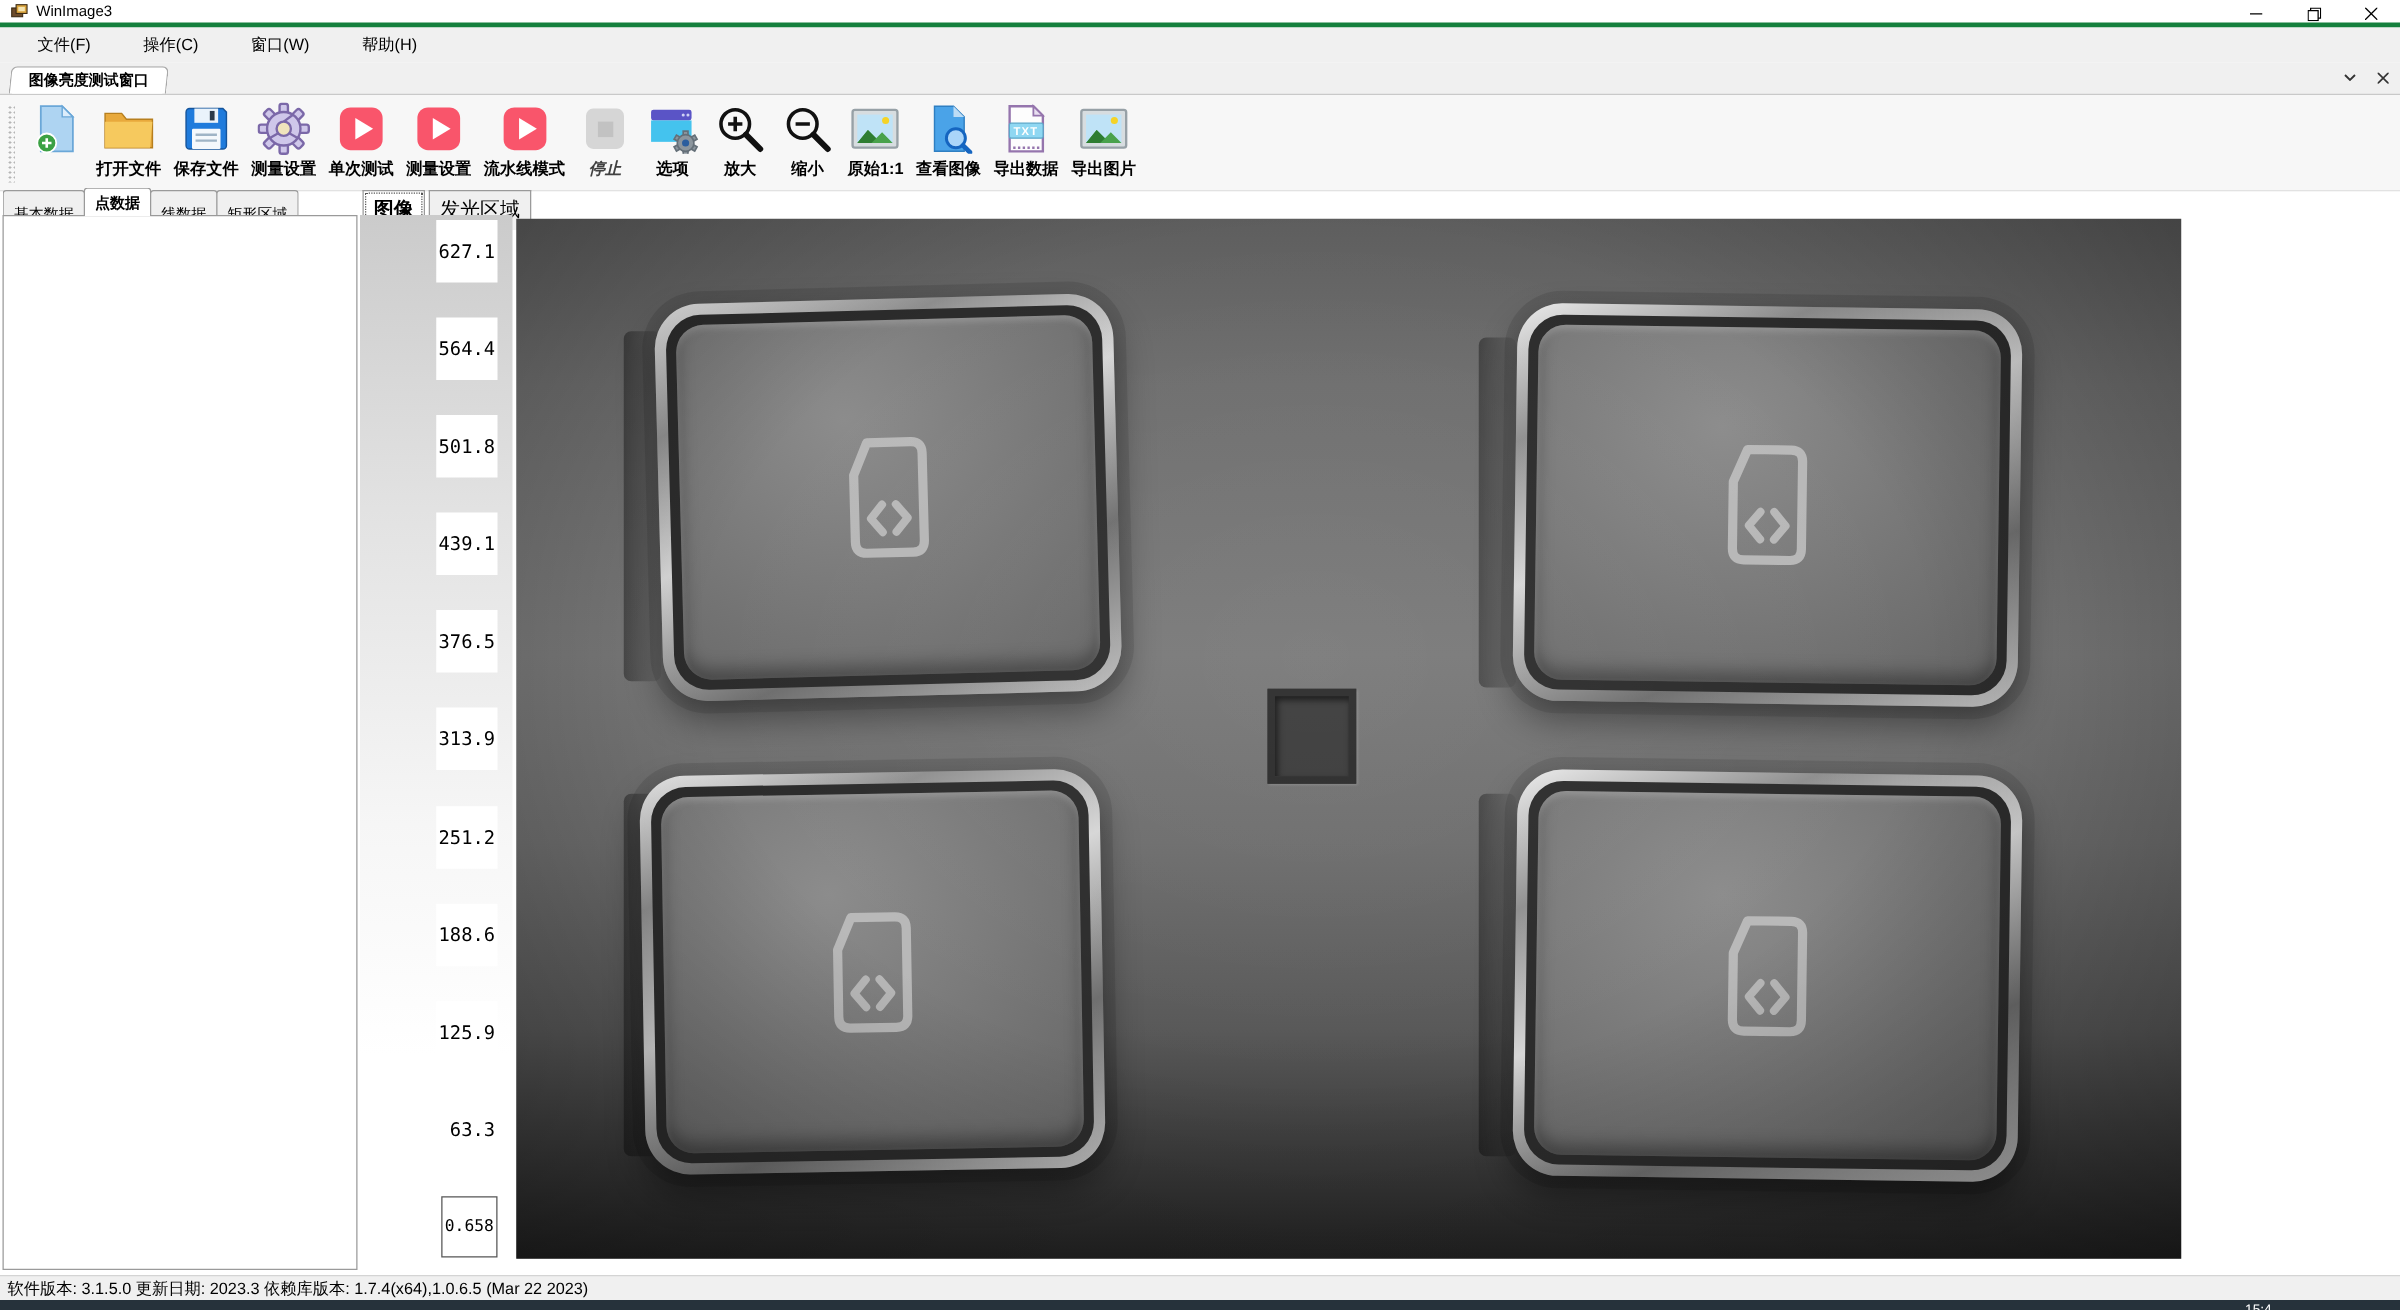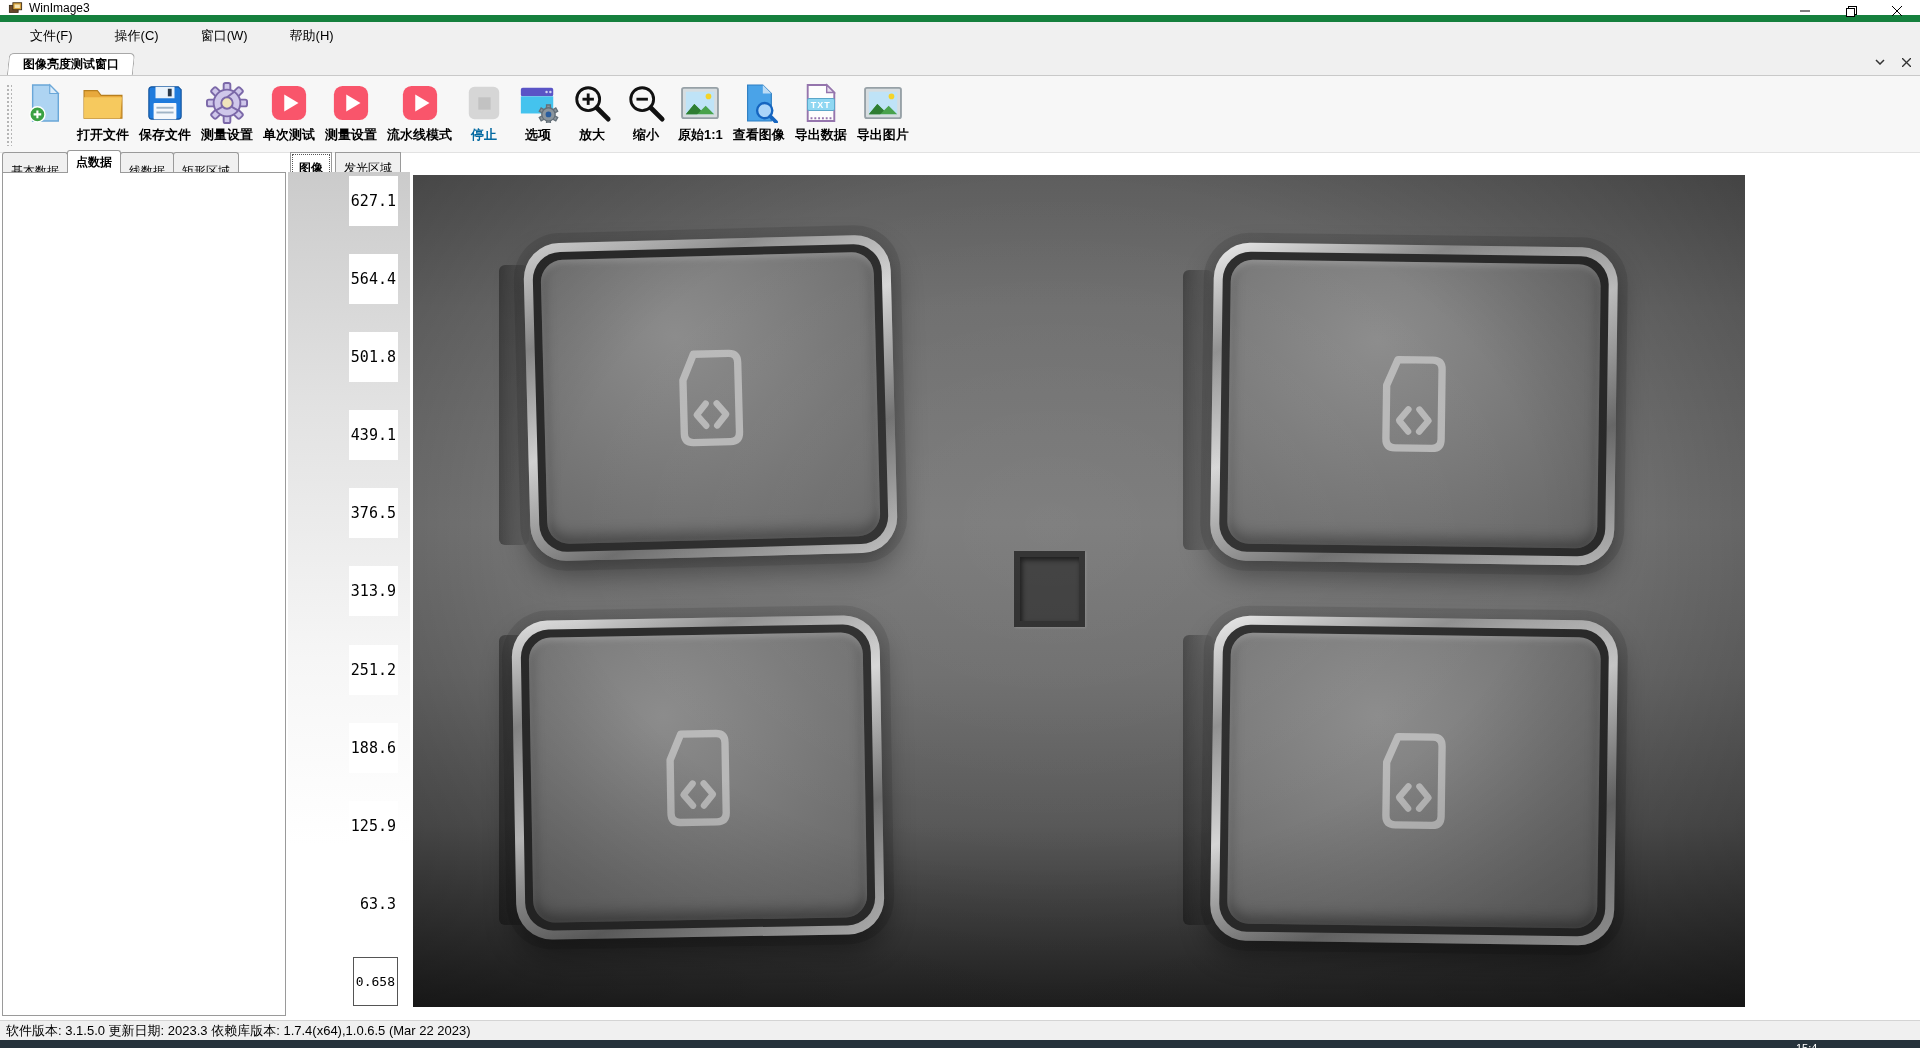--- a/index.html
+++ b/index.html
@@ -2,21 +2,21 @@
 <html><head>
 <meta charset="utf-8">
 <style>
   * { margin:0; padding:0; box-sizing:border-box; }
   html,body { width:1920px; height:1048px; overflow:hidden; background:#fff;
     font-family:"Liberation Sans", sans-serif; color:#000; }
   .abs { position:absolute; }
 
   
   .titlebar { position:absolute; left:0; top:0; width:1920px; height:22px; background:#fff;
-    display:flex; align-items:center; border-bottom:7px solid #15803d; }
+    display:flex; align-items:center; border-bottom:4px solid #15803d; }
   .app-icon { width:15px; height:14px; margin:0 6px 0 8px; }
   .title-text { font-size:12px; }
   .win-controls { position:absolute; right:0; top:0; height:22px; display:flex; }
   .win-btn { width:46px; height:22px; display:flex; align-items:center; justify-content:center; }
   .win-btn svg { display:block; }
 
   
   .menubar { position:absolute; left:0; top:22px; width:1920px; height:28px; background:#f0f0f0;
     display:flex; align-items:center; padding-left:26px; gap:34px; font-size:13px; }
   .menu-item { padding:2px 4px; }
@@ -36,21 +36,21 @@
   
   .toolbar { position:absolute; left:0; top:76px; width:1920px; height:77px; background:#f7f7f7;
     border-bottom:1px solid #e2e2e2; display:flex; align-items:flex-start; padding:4px 0 0 6px; }
   .gripper { width:6px; height:62px; margin:4px 6px 0 0;
     background-image:radial-gradient(#b5b5b5 1px, transparent 1px);
     background-size:4px 4px; }
   .tbtn { display:flex; flex-direction:column; align-items:center; gap:2px; padding:2px 5px; min-width:54px; }
   .ticon { width:42px; height:42px; display:flex; align-items:center; justify-content:center; position:relative; }
   .tlabel { font-size:13px; font-weight:bold; white-space:nowrap; }
   .tlabel.accent { color:#404040;margin-top:44px; }
-  .tlabel.disabled { color:#0369a1; }
+  .tlabel.disabled { color:#404040;font-style:italic; }
   .txt-badge { position:absolute; left:7px; top:16px; width:28px; height:13px; background:#8fd7f2;
     border:1px solid #5ba7c9; color:#fff; font-size:9px; font-weight:bold; text-align:center;
     line-height:12px; border-radius:2px; letter-spacing:1px; }
 
   
   .panel-tabs { position:absolute; left:2px; top:152px; height:21px; display:flex; }
   .ptab { height:38px; padding:0 8px; font-size:12px; background:#f0f0f0; border:1px solid #9a9a9a;
     border-bottom:none; display:flex; align-items:center; margin-right:-1px; border-radius:3px 3px 0 0; }
   .ptab.active { background:#fff; height:23px; margin-top:-2px; z-index:3; font-weight:bold; }
   .panel-body { position:absolute; left:2px; top:172px; width:284px; height:844px; background:#fff;
@@ -87,21 +87,21 @@
     align-items:center; justify-content:center; }
   .tri-up   { width:0; height:0; border-left:4px solid transparent; border-right:4px solid transparent; border-bottom:5px solid #555; }
   .tri-down { width:0; height:0; border-left:4px solid transparent; border-right:4px solid transparent; border-top:5px solid #555; }
   .tri-left { width:0; height:0; border-top:4px solid transparent; border-bottom:4px solid transparent; border-right:5px solid #555; }
   .tri-right{ width:0; height:0; border-top:4px solid transparent; border-bottom:4px solid transparent; border-left:5px solid #555; }
   .vsb-thumb { position:absolute; left:1px; top:18px; width:14px; height:590px; background:#cdcdcd; }
   .hsb-thumb { position:absolute; left:18px; top:1px; height:15px; width:125px; background:#cdcdcd; }
 
   
   .view-tabs { position:absolute; left:290px; top:152px; display:flex; }
-  .vtab { height:32px; padding:0 8px; font-size:12px; background:#f0f0f0; border:1px solid #9a9a9a;
+  .vtab { height:32px; padding:0 8px; font-size:16px; background:#f0f0f0; border:1px solid #9a9a9a;
     border-bottom:none; display:flex; align-items:center; margin-right:3px; }
   .vtab.active { background:#fff; outline:1px dotted #555; outline-offset:-3px; font-weight:bold; }
   .scale-strip { position:absolute; left:288px; top:172px; width:122px; height:840px;
     background:linear-gradient(180deg,#cbcbcb 0%,#e2e2e2 28%,#f6f6f6 58%,#ffffff 80%); }
   .scale-labels { position:absolute; inset:4px 12px 6px 4px; display:flex; flex-direction:column;
     justify-content:space-between; align-items:flex-end;
     font-family:"DejaVu Sans Mono", monospace; font-size:15px; }
   .scale-labels span { background:#fff; padding:16px 2px; }
   .scale-labels span:last-child { border:1px solid #555; font-size:13px; }
 

